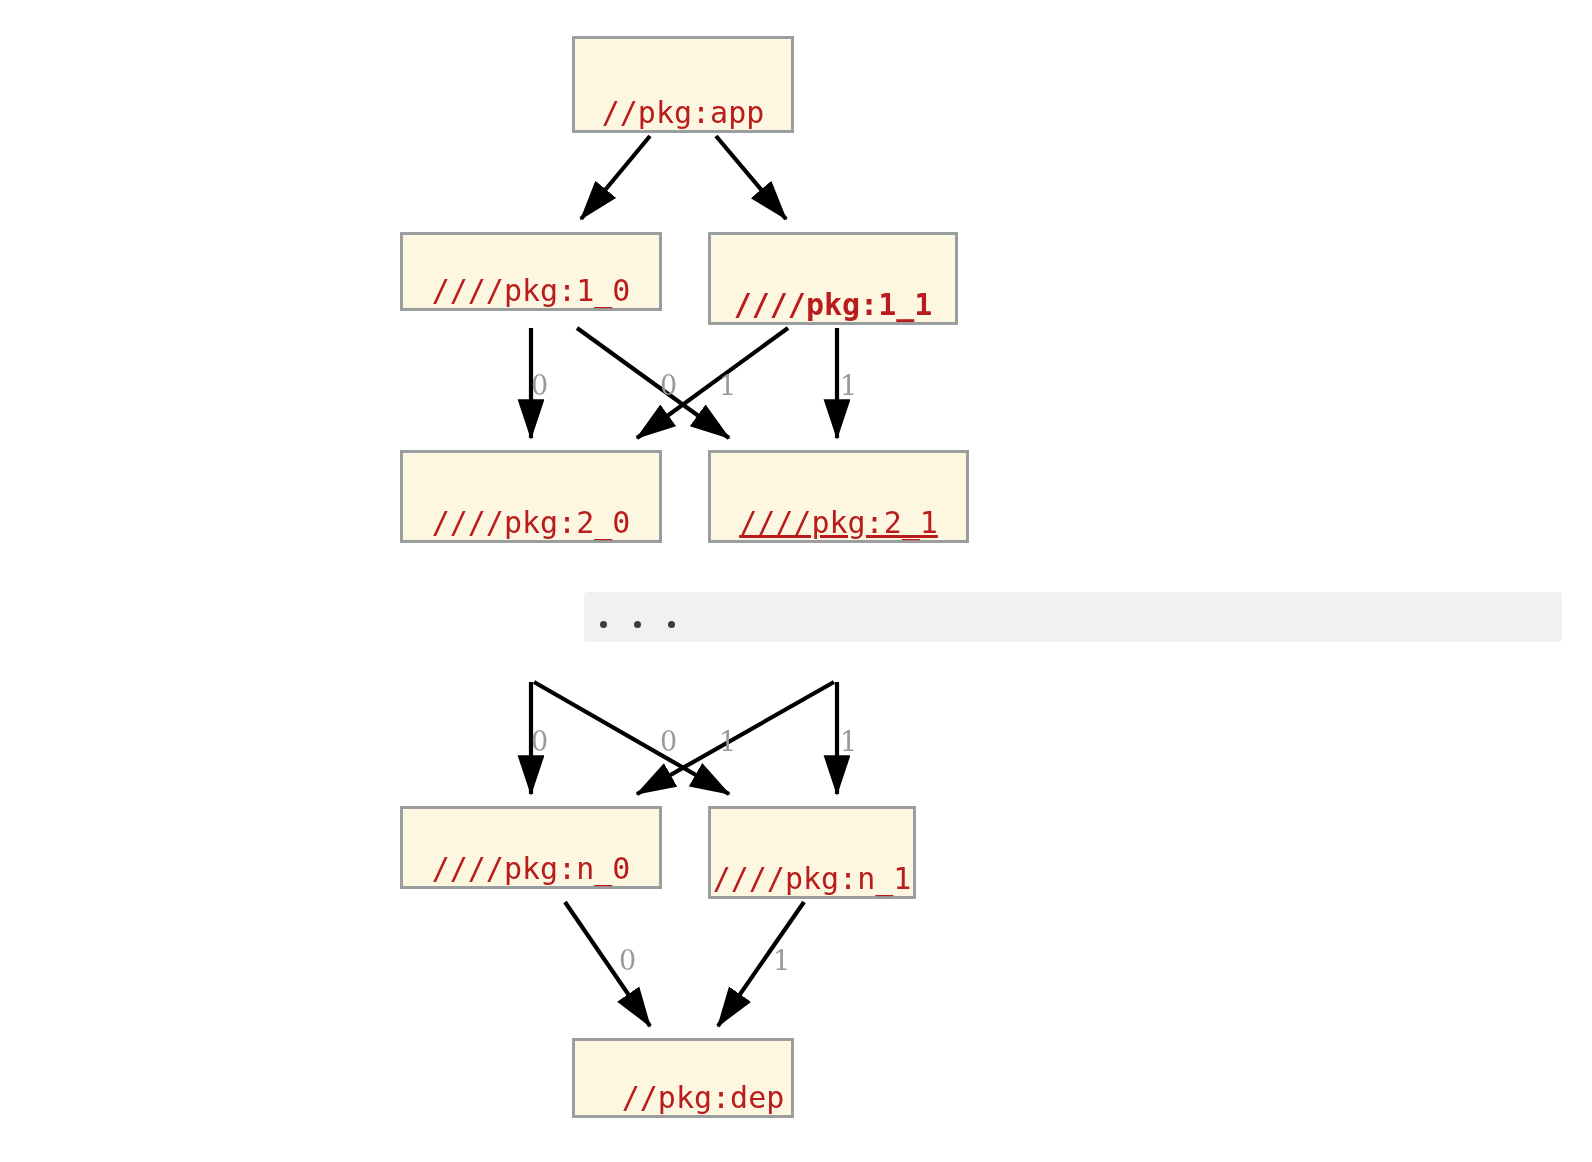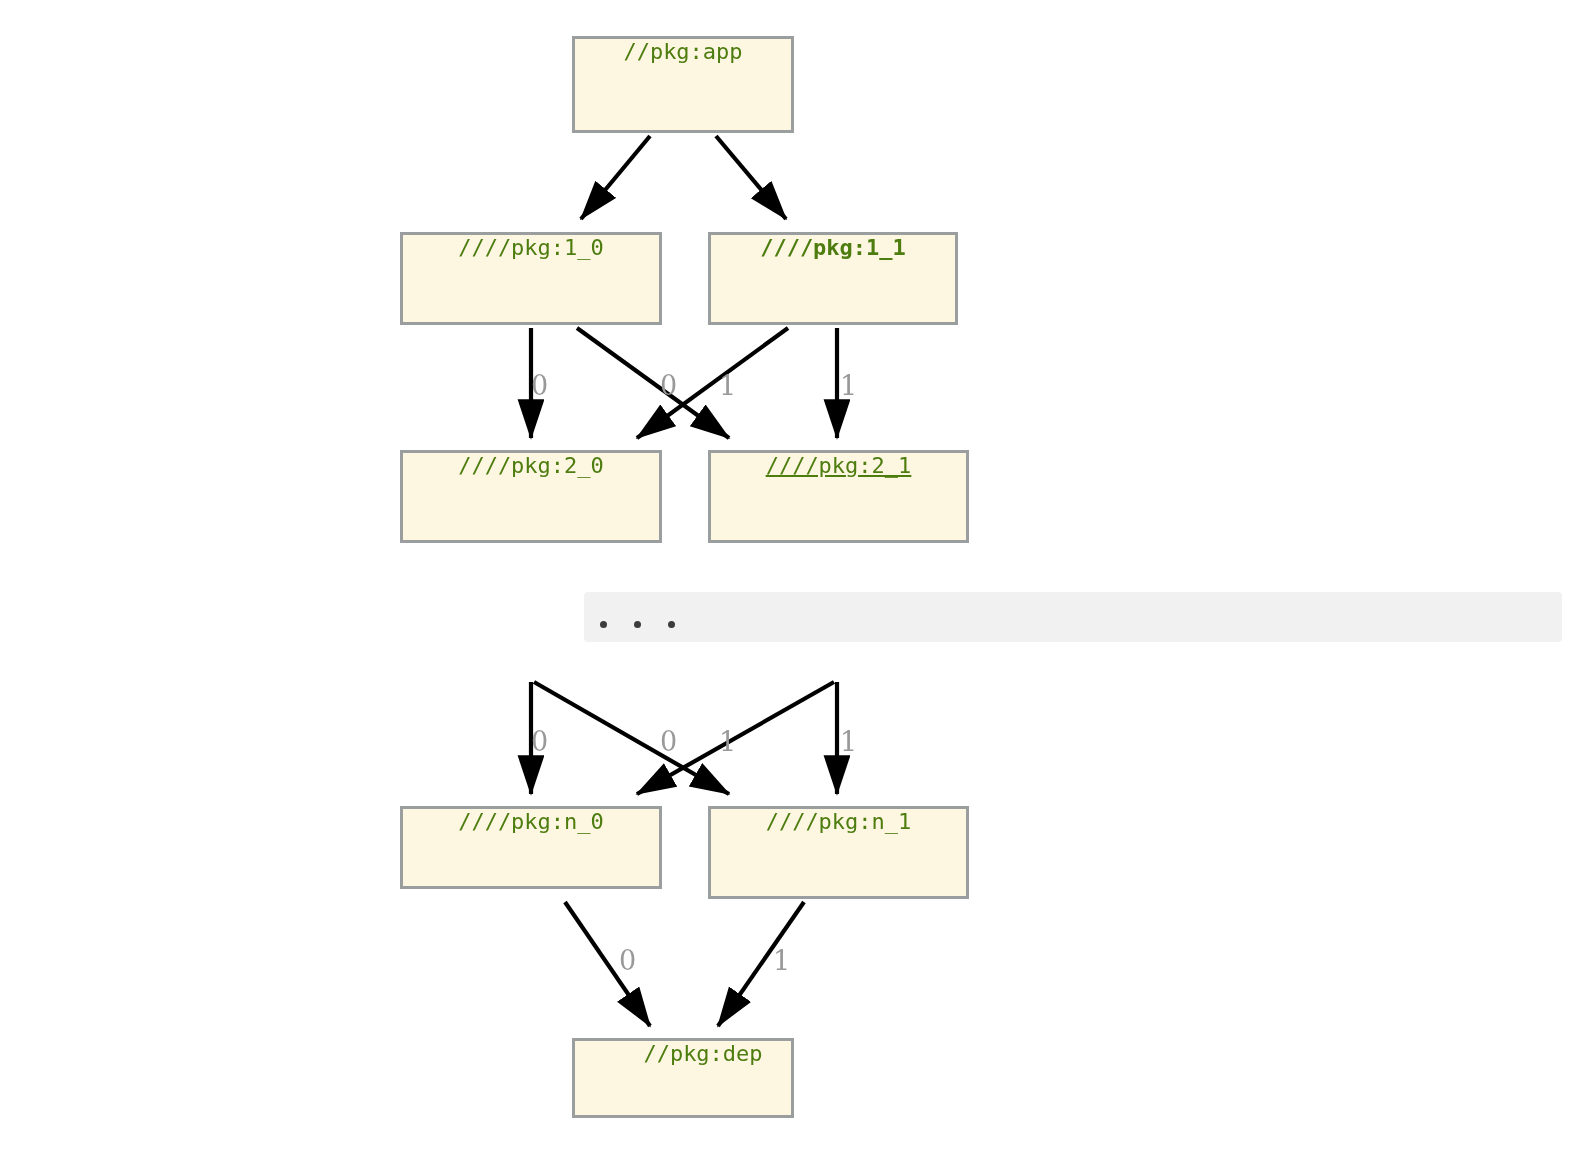--- a/index.html
+++ b/index.html
@@ -20,25 +20,25 @@
     top: 0;
     width: 1592px;
     height: 1162px;
   }
   .node-box {
     position: absolute;
     box-sizing: border-box;
     background: #fdf6e0;
     border: 3px solid #9a9e9e;
     display: flex;
-    align-items: flex-start;
+    align-items: flex-end;
     justify-content: center;
-    color: #4d7c0f;
+    color: #b91c1c;
     font-family: "DejaVu Sans Mono", "Liberation Mono", monospace;
-    font-size: 22px;
+    font-size: 30px;
     letter-spacing: 0px;
     white-space: nowrap;
   }
   .edge-label {
     position: absolute;
     color: #999999;
     font-family: "DejaVu Serif", "Liberation Serif", serif;
     font-size: 27px;
     line-height: 1;
     white-space: nowrap;
@@ -94,41 +94,41 @@
 
   <line x1="565" y1="902" x2="650" y2="1026" stroke="#000000" stroke-width="4.2" marker-end="url(#arrowhead)"></line>
 
   <line x1="804" y1="902" x2="718" y2="1026" stroke="#000000" stroke-width="4.2" marker-end="url(#arrowhead)"></line>
 </svg>
 
 <div class="node-box" style="left:572px; top:36px; width:222px; height:97px;">
   <span>//pkg:app</span>
 </div>
 
-<div class="node-box" style="left:400px; top:232px; width:262px; height:93px;">
+<div class="node-box" style="left:400px; top:232px; width:262px; height:79px;">
   <span>////pkg:1_0</span>
 </div>
 
 <div class="node-box" style="left:708px; top:232px; width:250px; height:93px;font-weight:bold;">
   <span>////pkg:1_1</span>
 </div>
 
 <div class="node-box" style="left:400px; top:450px; width:262px; height:93px;">
   <span>////pkg:2_0</span>
 </div>
 
 <div class="node-box" style="left:708px; top:450px; width:261px; height:93px;text-decoration:underline;">
   <span>////pkg:2_1</span>
 </div>
 
 <div class="node-box" style="left:400px; top:806px; width:262px; height:83px;">
   <span>////pkg:n_0</span>
 </div>
 
-<div class="node-box" style="left:708px; top:806px; width:261px; height:93px;">
+<div class="node-box" style="left:708px; top:806px; width:208px; height:93px;">
   <span>////pkg:n_1</span>
 </div>
 
 <div class="node-box" style="left:572px; top:1038px; width:222px; height:80px;padding-left:40px;">
   <span>//pkg:dep</span>
 </div>
 
 <div class="edge-label" style="left:531px; top:372px;">0</div>
 <div class="edge-label" style="left:660px; top:372px;">0</div>
 <div class="edge-label" style="left:719px; top:372px;">1</div>

